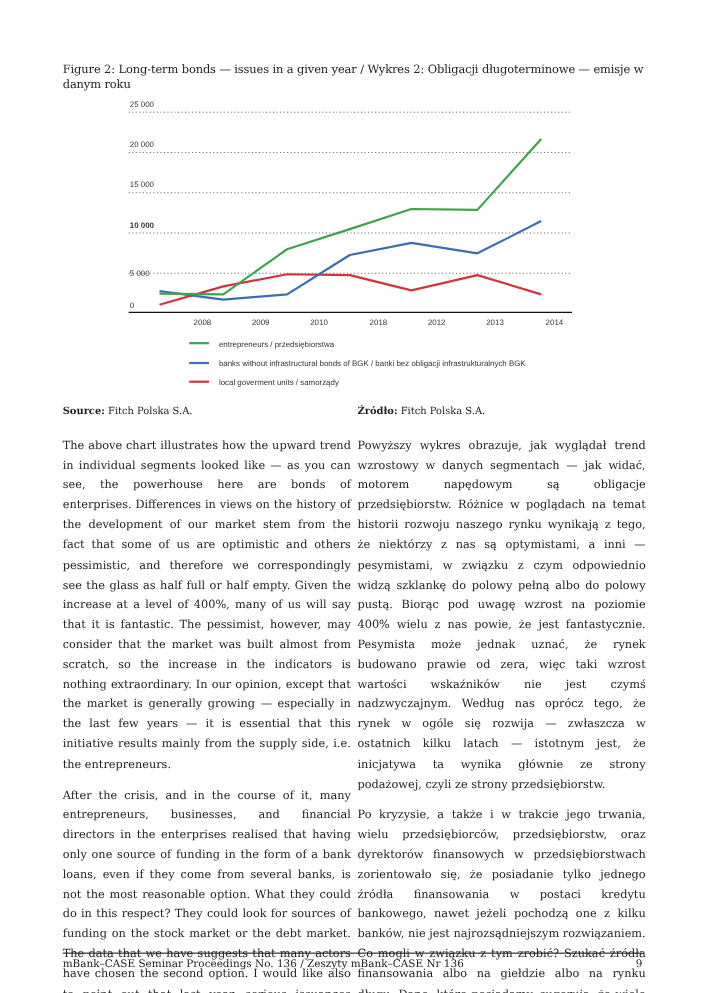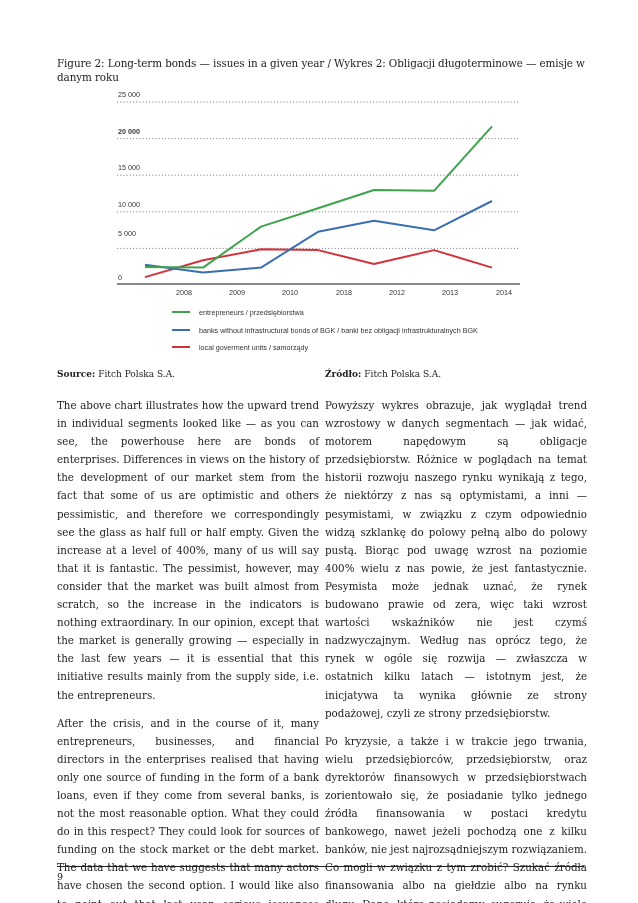--- a/index.html
+++ b/index.html
@@ -32,24 +32,24 @@
       <line x1="117" x2="520" y1="175.2" y2="175.2" stroke="#555" stroke-width="0.8" stroke-dasharray="1,2.2"></line>
       <line x1="117" x2="520" y1="138.6" y2="138.6" stroke="#555" stroke-width="0.8" stroke-dasharray="1,2.2"></line>
       <line x1="117" x2="520" y1="102" y2="102" stroke="#555" stroke-width="0.8" stroke-dasharray="1,2.2"></line>
       <line x1="117" x2="520" y1="284" y2="284" stroke="#111" stroke-width="1"></line>
       <polyline points="145,277.1 203,260.3 261,249.3 318,250.1 374,264.0 434,250.1 492,267.6" fill="none" stroke="#d1343b" stroke-width="2" stroke-linejoin="round"></polyline>
       <polyline points="145,264.7 203,272.4 261,267.6 318,231.8 374,220.8 434,230.3 492,201.0" fill="none" stroke="#3b6eb0" stroke-width="2" stroke-linejoin="round"></polyline>
       <polyline points="145,266.9 203,267.6 261,226.6 318,208.3 374,190.0 434,190.8 492,126.4" fill="none" stroke="#3fa34d" stroke-width="2" stroke-linejoin="round"></polyline>
     </svg>
   <div id="y-ticks">
       <div class="ytick" style="left: 118px; top: 273px;">0</div>
-      <div class="ytick" style="left: 118px; top: 229px;">5 000</div>
-      <div class="ytick" style="left: 118px; top: 199.8px;">10 000</div>
+      <div class="ytick" style="left: 118px; top: 244px;">5 000</div>
+      <div class="ytick" style="left: 118px; top: 199.8px; font-weight: bold;">10 000</div>
       <div class="ytick" style="left: 118px; top: 163.2px;">15 000</div>
-      <div class="ytick" style="left: 118px; top: 126.6px; font-weight: bold;">20 000</div>
+      <div class="ytick" style="left: 118px; top: 126.6px;">20 000</div>
       <div class="ytick" style="left: 118px; top: 90px;">25 000</div>
     </div>
   <div id="x-ticks">
       <div class="xtick" style="left: 152px; top: 288px;">2008</div>
       <div class="xtick" style="left: 205px; top: 288px;">2009</div>
       <div class="xtick" style="left: 258px; top: 288px;">2010</div>
       <div class="xtick" style="left: 312px; top: 288px;">2018</div>
       <div class="xtick" style="left: 365px; top: 288px;">2012</div>
       <div class="xtick" style="left: 418px; top: 288px;">2013</div>
       <div class="xtick" style="left: 472px; top: 288px;">2014</div>
@@ -83,14 +83,15 @@
   <p>The above chart illustrates how the upward trend in individual segments looked like — as you can see, the powerhouse here are bonds of enterprises. Differences in views on the history of the development of our market stem from the fact that some of us are optimistic and others pessimistic, and therefore we correspondingly see the glass as half full or half empty. Given the increase at a level of 400%, many of us will say that it is fantastic. The pessimist, however, may consider that the market was built almost from scratch, so the increase in the indicators is nothing extraordinary. In our opinion, except that the market is generally growing — especially in the last few years — it is essential that this initiative results mainly from the supply side, i.e. the entrepreneurs.</p>
   <p>After the crisis, and in the course of it, many entrepreneurs, businesses, and financial directors in the enterprises realised that having only one source of funding in the form of a bank loans, even if they come from several banks, is not the most reasonable option. What they could do in this respect? They could look for sources of funding on the stock market or the debt market. The data that we have suggests that many actors have chosen the second option. I would like also to point out that last year, serious issuances finally began — serious in terms of the Polish market (mainly due to the energy sector).</p>
 </div>
 <div class="col right">
   <p>Powyższy wykres obrazuje, jak wyglądał trend wzrostowy w danych segmentach — jak widać, motorem napędowym są obligacje przedsiębiorstw. Różnice w poglądach na temat historii rozwoju naszego rynku wynikają z tego, że niektórzy z nas są optymistami, a inni — pesymistami, w związku z czym odpowiednio widzą szklankę do polowy pełną albo do polowy pustą. Biorąc pod uwagę wzrost na poziomie 400% wielu z nas powie, że jest fantastycznie. Pesymista może jednak uznać, że rynek budowano prawie od zera, więc taki wzrost wartości wskaźników nie jest czymś nadzwyczajnym. Według nas oprócz tego, że rynek w ogóle się rozwija — zwłaszcza w ostatnich kilku latach — istotnym jest, że inicjatywa ta wynika głównie ze strony podażowej, czyli ze strony przedsiębiorstw.</p>
   <p>Po kryzysie, a także i w trakcie jego trwania, wielu przedsiębiorców, przedsiębiorstw, oraz dyrektorów finansowych w przedsiębiorstwach zorientowało się, że posiadanie tylko jednego źródła finansowania w postaci kredytu bankowego, nawet jeżeli pochodzą one z kilku banków, nie jest najrozsądniejszym rozwiązaniem. Co mogli w związku z tym zrobić? Szukać źródła finansowania albo na giełdzie albo na rynku długu. Dane, które posiadamy, sugerują, że wiele podmiotów wybrało tę drugą opcję. Zwracam także uwagę, że w zeszłym roku zaczęły się wreszcie poważne emisje — poważne jak na rynek Polski (głownie za sprawą sektora energetycznego).</p>
 </div>
 
 <div class="footer-rule"></div>
 <div class="footer">
+  <span>mBank–CASE Seminar Proceedings No. 136 / Zeszyty mBank–CASE Nr 136</span>
   <span>9</span>
 </div>
 
 </body></html>

